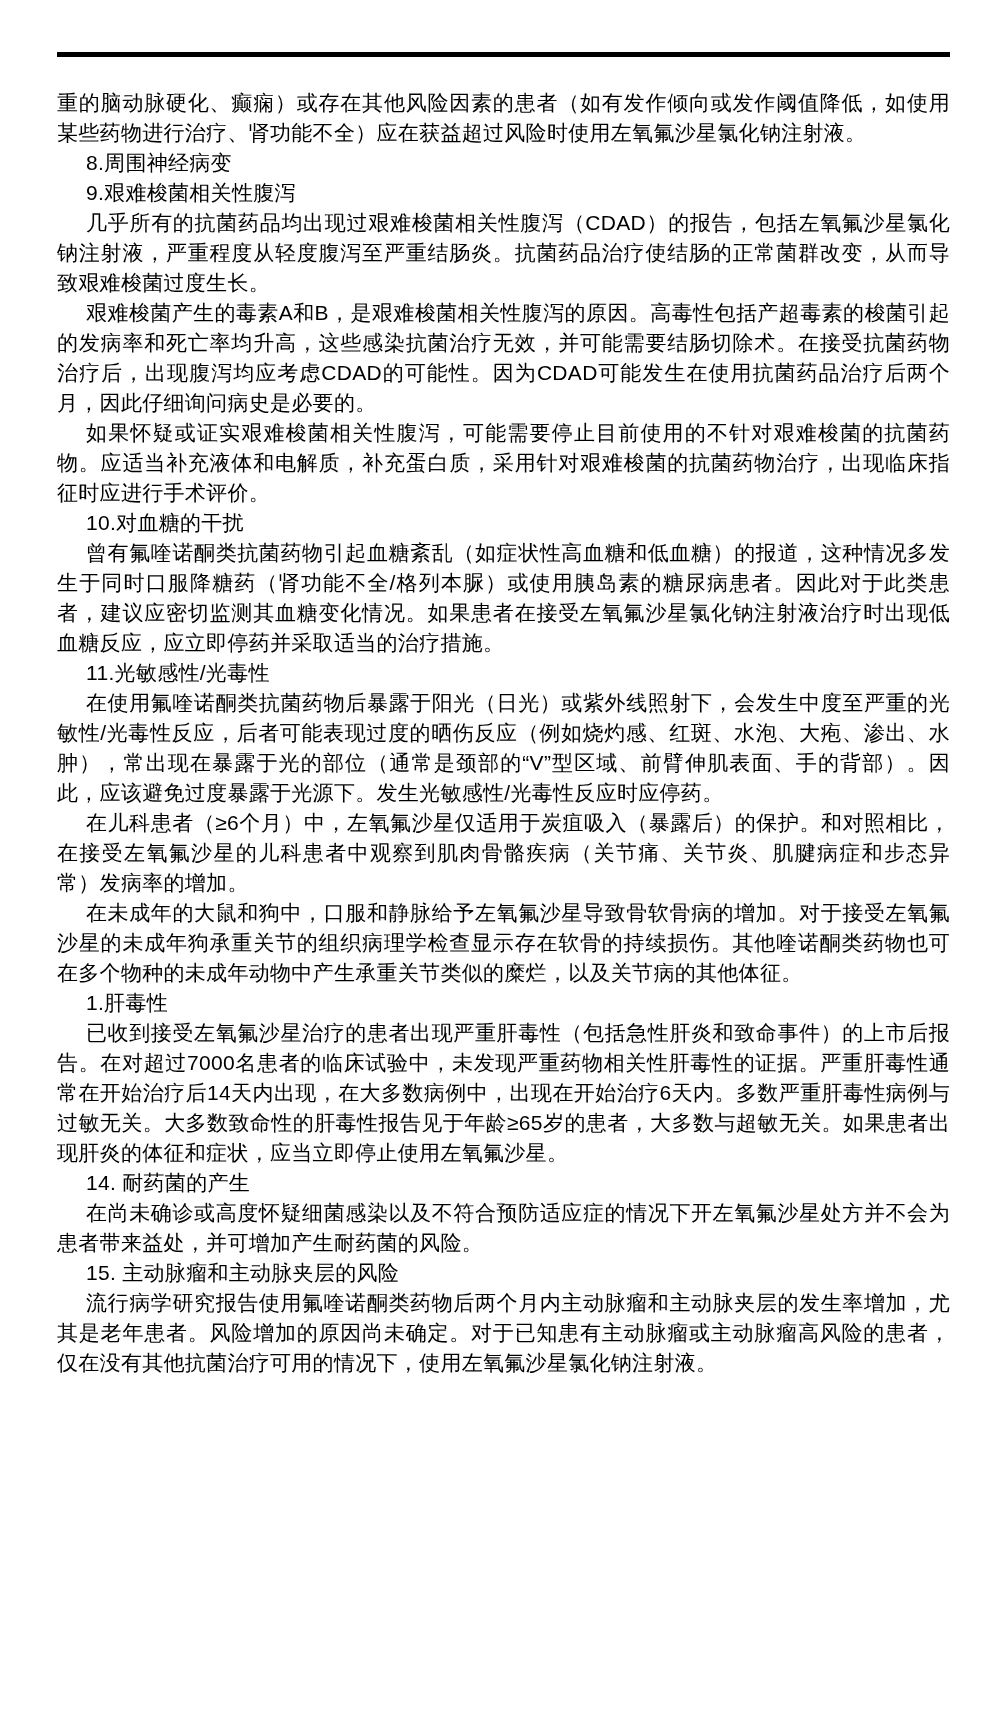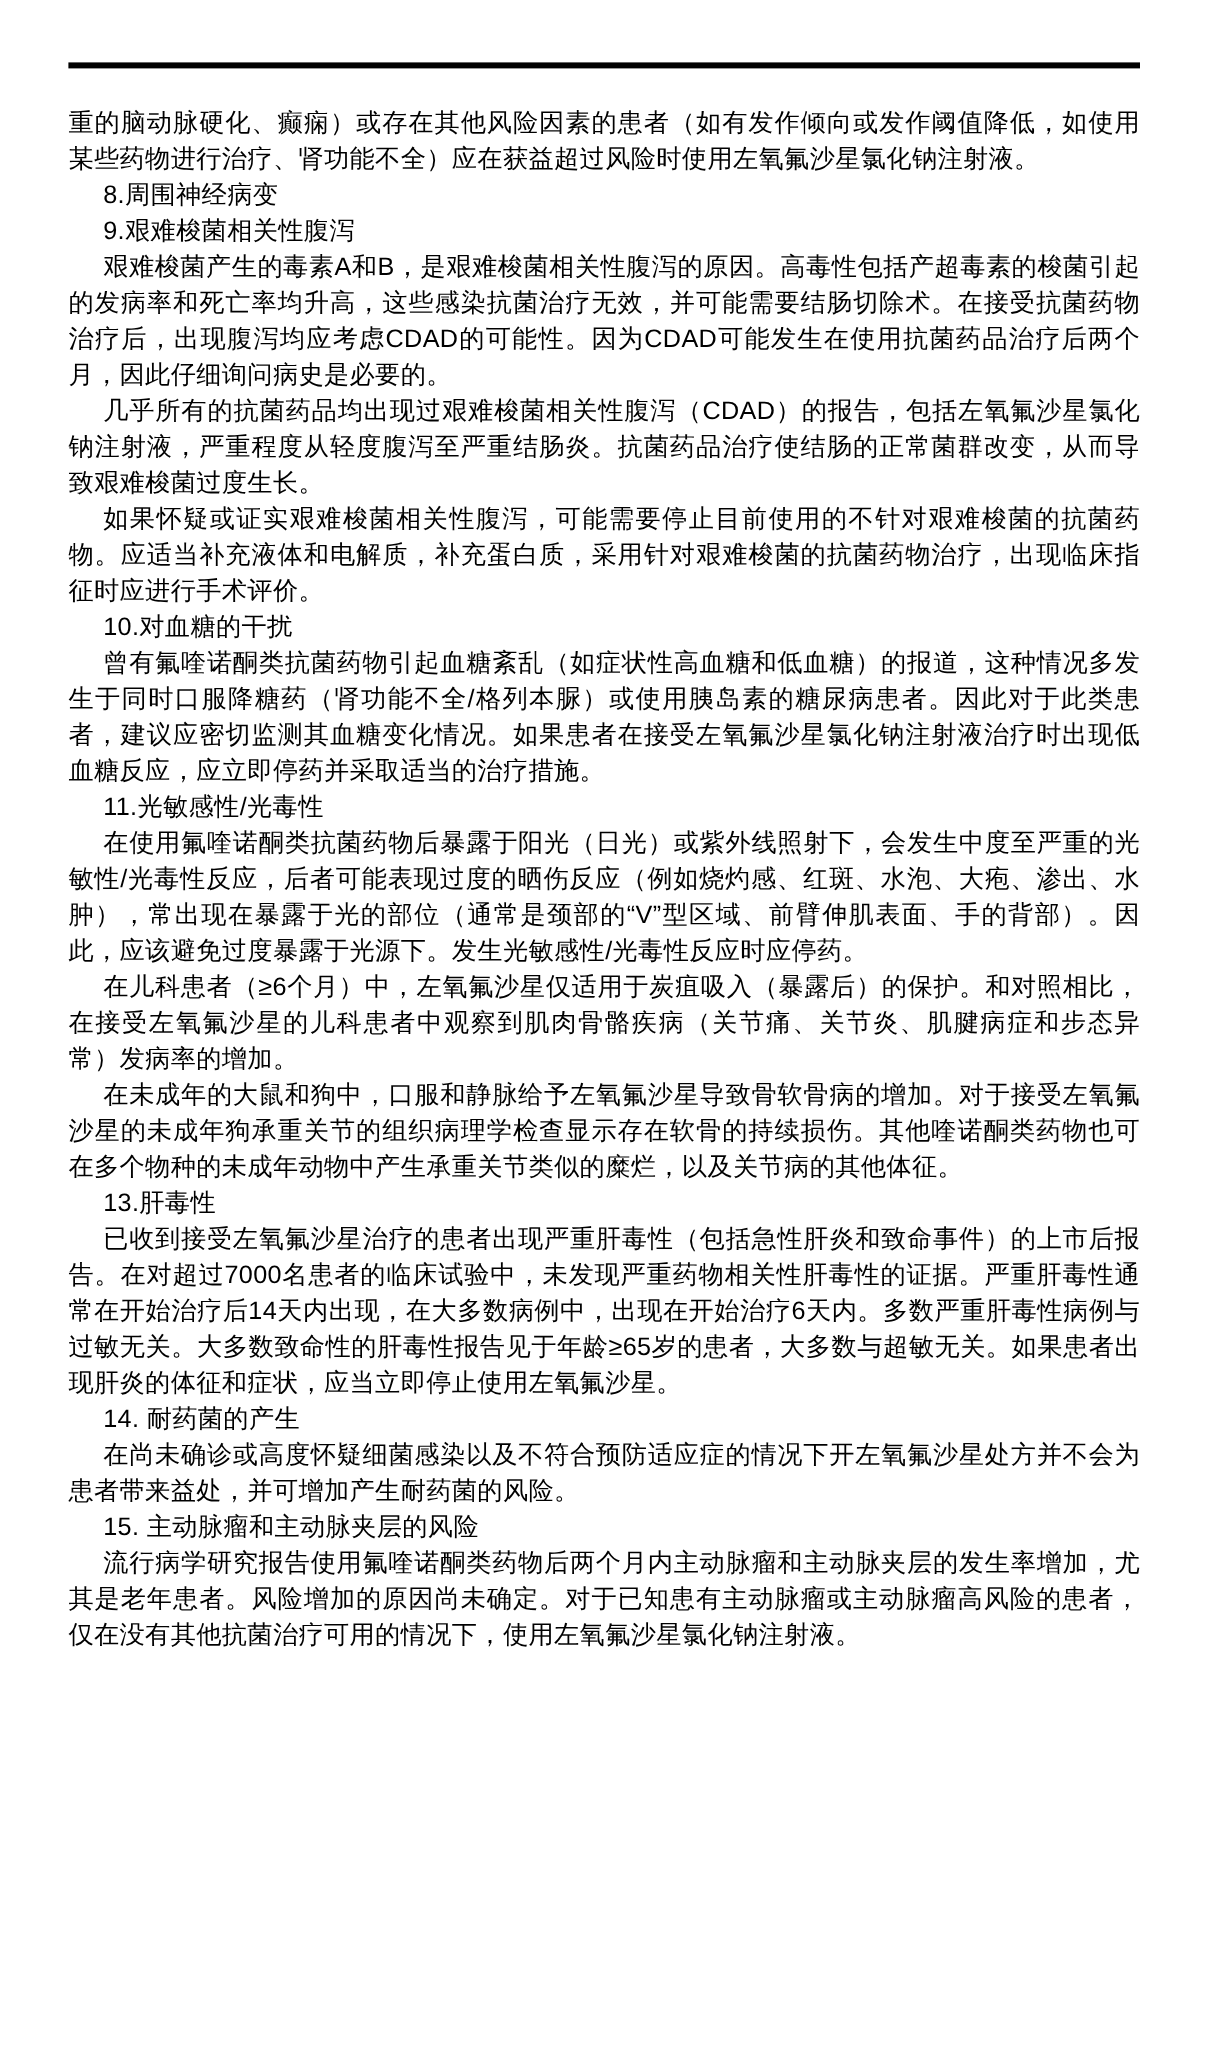--- a/index.html
+++ b/index.html
@@ -53,30 +53,30 @@
 </style>
 </head>
 <body>
 
 <div class="page">
   <div class="rule rule-top"></div>
   <div class="doc-body">
       <p class="block continuation">重的脑动脉硬化、癫痫）或存在其他风险因素的患者（如有发作倾向或发作阈值降低，如使用某些药物进行治疗、肾功能不全）应在获益超过风险时使用左氧氟沙星氯化钠注射液。</p>
       <p class="block heading">8.周围神经病变</p>
       <p class="block heading">9.艰难梭菌相关性腹泻</p>
+      <p class="block paragraph">几乎所有的抗菌药品均出现过艰难梭菌相关性腹泻（CDAD）的报告，包括左氧氟沙星氯化钠注射液，严重程度从轻度腹泻至严重结肠炎。抗菌药品治疗使结肠的正常菌群改变，从而导致艰难梭菌过度生长。</p>
       <p class="block paragraph">艰难梭菌产生的毒素A和B，是艰难梭菌相关性腹泻的原因。高毒性包括产超毒素的梭菌引起的发病率和死亡率均升高，这些感染抗菌治疗无效，并可能需要结肠切除术。在接受抗菌药物治疗后，出现腹泻均应考虑CDAD的可能性。因为CDAD可能发生在使用抗菌药品治疗后两个月，因此仔细询问病史是必要的。</p>
-      <p class="block paragraph">几乎所有的抗菌药品均出现过艰难梭菌相关性腹泻（CDAD）的报告，包括左氧氟沙星氯化钠注射液，严重程度从轻度腹泻至严重结肠炎。抗菌药品治疗使结肠的正常菌群改变，从而导致艰难梭菌过度生长。</p>
       <p class="block paragraph">如果怀疑或证实艰难梭菌相关性腹泻，可能需要停止目前使用的不针对艰难梭菌的抗菌药物。应适当补充液体和电解质，补充蛋白质，采用针对艰难梭菌的抗菌药物治疗，出现临床指征时应进行手术评价。</p>
       <p class="block heading">10.对血糖的干扰</p>
       <p class="block paragraph">曾有氟喹诺酮类抗菌药物引起血糖紊乱（如症状性高血糖和低血糖）的报道，这种情况多发生于同时口服降糖药（肾功能不全/格列本脲）或使用胰岛素的糖尿病患者。因此对于此类患者，建议应密切监测其血糖变化情况。如果患者在接受左氧氟沙星氯化钠注射液治疗时出现低血糖反应，应立即停药并采取适当的治疗措施。</p>
       <p class="block heading">11.光敏感性/光毒性</p>
       <p class="block paragraph">在使用氟喹诺酮类抗菌药物后暴露于阳光（日光）或紫外线照射下，会发生中度至严重的光敏性/光毒性反应，后者可能表现过度的晒伤反应（例如烧灼感、红斑、水泡、大疱、渗出、水肿），常出现在暴露于光的部位（通常是颈部的“V”型区域、前臂伸肌表面、手的背部）。因此，应该避免过度暴露于光源下。发生光敏感性/光毒性反应时应停药。</p>
       <p class="block paragraph">在儿科患者（≥6个月）中，左氧氟沙星仅适用于炭疽吸入（暴露后）的保护。和对照相比，在接受左氧氟沙星的儿科患者中观察到肌肉骨骼疾病（关节痛、关节炎、肌腱病症和步态异常）发病率的增加。</p>
       <p class="block paragraph">在未成年的大鼠和狗中，口服和静脉给予左氧氟沙星导致骨软骨病的增加。对于接受左氧氟沙星的未成年狗承重关节的组织病理学检查显示存在软骨的持续损伤。其他喹诺酮类药物也可在多个物种的未成年动物中产生承重关节类似的糜烂，以及关节病的其他体征。</p>
-      <p class="block heading">13.肝毒性</p>
+      <p class="block heading">1.肝毒性</p>
       <p class="block paragraph">已收到接受左氧氟沙星治疗的患者出现严重肝毒性（包括急性肝炎和致命事件）的上市后报告。在对超过7000名患者的临床试验中，未发现严重药物相关性肝毒性的证据。严重肝毒性通常在开始治疗后14天内出现，在大多数病例中，出现在开始治疗6天内。多数严重肝毒性病例与过敏无关。大多数致命性的肝毒性报告见于年龄≥65岁的患者，大多数与超敏无关。如果患者出现肝炎的体征和症状，应当立即停止使用左氧氟沙星。</p>
       <p class="block heading">14. 耐药菌的产生</p>
       <p class="block paragraph">在尚未确诊或高度怀疑细菌感染以及不符合预防适应症的情况下开左氧氟沙星处方并不会为患者带来益处，并可增加产生耐药菌的风险。</p>
       <p class="block heading">15. 主动脉瘤和主动脉夹层的风险</p>
       <p class="block paragraph">流行病学研究报告使用氟喹诺酮类药物后两个月内主动脉瘤和主动脉夹层的发生率增加，尤其是老年患者。风险增加的原因尚未确定。对于已知患有主动脉瘤或主动脉瘤高风险的患者，仅在没有其他抗菌治疗可用的情况下，使用左氧氟沙星氯化钠注射液。</p>
     </div>
   <div class="rule rule-bottom"></div>
   <div class="page-number">9/18</div>
 </div>
 

